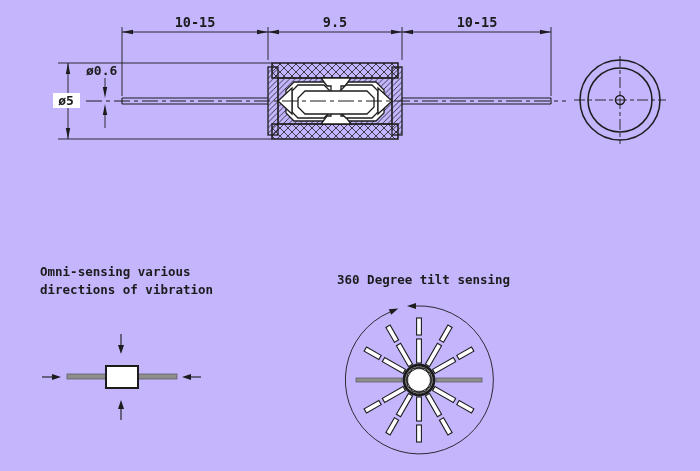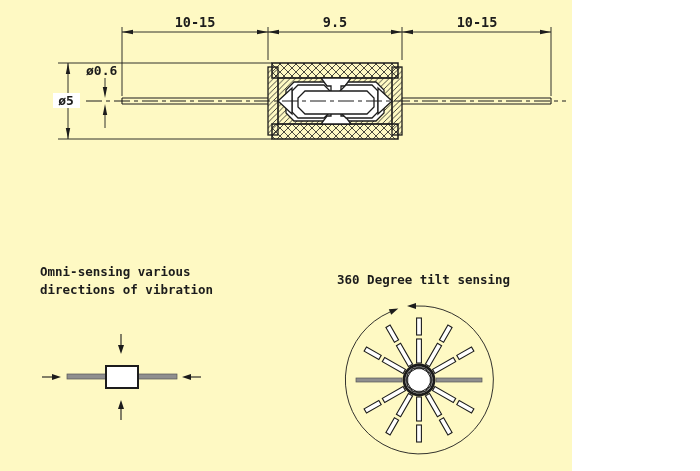--- a/index.html
+++ b/index.html
@@ -1,16 +1,16 @@
 <!DOCTYPE html>
 <html><head>
 <meta charset="utf-8">
 <style>
   html,body{margin:0;padding:0;background:#ffffff;}
-  #page{position:relative;width:572px;height:471px;background:#fef9c3;overflow:hidden;}
+  #page{position:relative;width:700px;height:471px;background:#c4b5fd;overflow:hidden;}
   svg text{
     font-family:"DejaVu Sans Mono","Liberation Mono",monospace;
     font-weight:bold;
     fill:#1c1c1c;
   }
   .dimlabel{font-size:13.5px;}
   .dialabel{font-size:13px;}
   .caption{font-size:12.5px;}
   .ln{stroke:#1c1c1c;stroke-width:1.1;fill:none;}
   .thinln{stroke:#1c1c1c;stroke-width:0.9;fill:none;}

